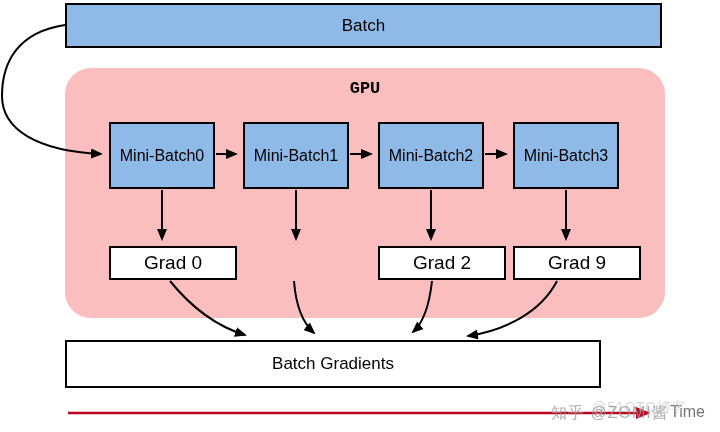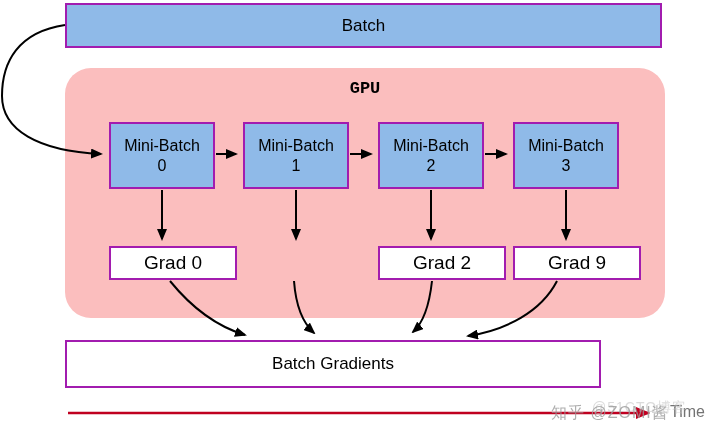--- a/index.html
+++ b/index.html
@@ -1,34 +1,34 @@
 <!DOCTYPE html>
 <html><head>
 <meta charset="utf-8">
 <style>
   html,body{margin:0;padding:0;background:#fff;}
   .stage{
     position:relative;width:720px;height:432px;background:#ffffff;overflow:hidden;
     font-family:"Liberation Sans","DejaVu Sans",sans-serif;color:#000;
   }
   .box{
-    position:absolute;box-sizing:border-box;border:2px solid #a21caf;background:#fff;
+    position:absolute;box-sizing:border-box;border:2px solid #000000;background:#fff;
     display:flex;align-items:center;justify-content:center;text-align:center;
   }
   .blue{background:#8FBAE8;}
   .batch-box{left:65px;top:3px;width:597px;height:45px;font-size:17px;}
   .gpu-region{
     position:absolute;left:65px;top:68px;width:600px;height:250px;
     background:#FBBEBE;border-radius:26px;
   }
   .gpu-label{
     position:absolute;left:65px;top:79px;width:600px;text-align:center;
     font-size:17px;font-weight:bold;font-family:Liberation Mono, monospace;
   }
-  .mb{top:122px;width:106px;height:67px;font-size:16px;line-height:20px;flex-direction:column;}
+  .mb{top:122px;width:106px;height:67px;font-size:16px;line-height:20px;flex-direction:row;}
   .mb-0{left:109px;} .mb-1{left:243px;} .mb-2{left:378px;} .mb-3{left:513px;}
   .grad{top:246px;width:128px;height:34px;font-size:19px;}
   .bg-box{left:65px;top:340px;width:536px;height:48px;font-size:17px;}
   .arrows{position:absolute;left:0;top:0;width:720px;height:432px;pointer-events:none;}
   .time-label{
     position:absolute;left:670px;top:403px;font-size:16px;color:#737373;
   }
   .wm1{
     position:absolute;left:551px;top:387px;font-size:16px;color:#9a9a9a;opacity:.8;
     white-space:nowrap;letter-spacing:1px;margin-top:16px;

